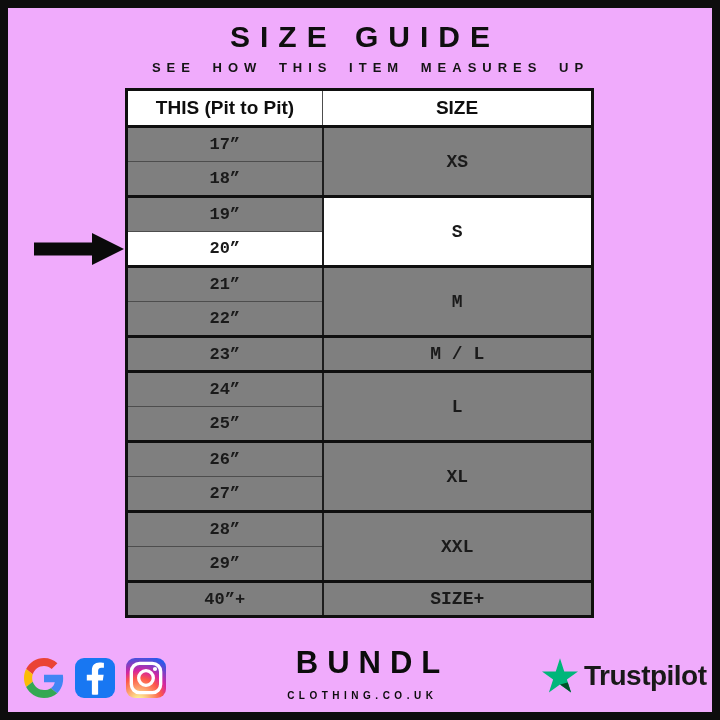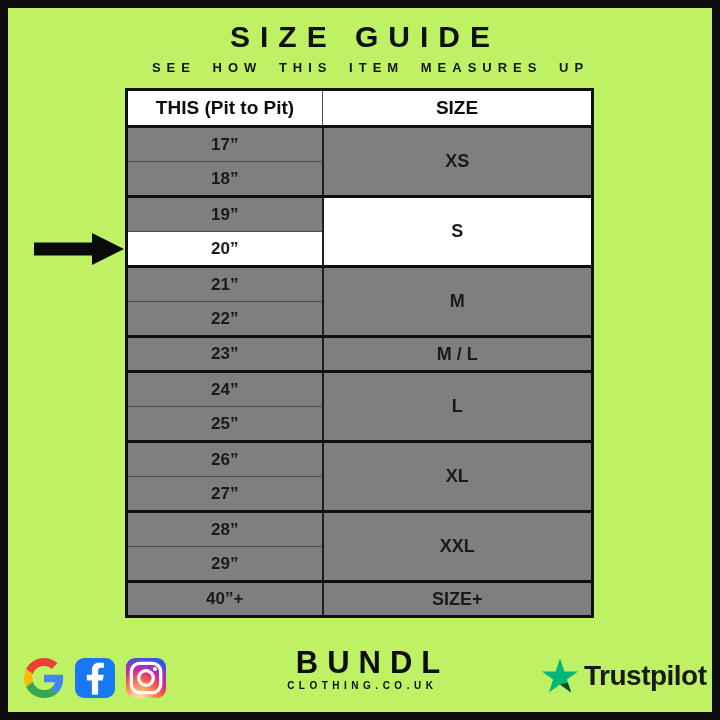--- a/index.html
+++ b/index.html
@@ -1,18 +1,18 @@
 <!DOCTYPE html>
 <html><head>
 <meta charset="utf-8">
 <style>
   html,body{margin:0;padding:0;background:#ffffff;}
   .frame{
     position:relative; width:720px; height:720px; box-sizing:border-box;
-    border:8px solid #0d0d0d; background:#bef264; overflow:hidden;
+    border:8px solid #0d0d0d; background:#f0abfc; overflow:hidden;
     font-family:"Liberation Sans","DejaVu Sans",sans-serif; color:#111;
   }
   .title{
     position:absolute; top:12px; left:0; right:0; text-align:center;
     font-size:30px; font-weight:800; letter-spacing:10px; text-indent:10px; color:#0f0f0f;
   }
   .subtitle{
     position:absolute; top:52px; left:0; right:0; text-align:center;
     font-size:13px; font-weight:700; letter-spacing:6px; text-indent:6px; word-spacing:7px; color:#141414;padding-left:15px;
   }
@@ -22,39 +22,39 @@
     position:absolute; left:117px; top:80px;
     border-collapse:collapse; table-layout:fixed; width:466px;
     border:3px solid #0f0f0f;
   }
   .col-chest{width:196px;} .col-size{width:270px;}
   .size-table th, .size-table td{
     border:1px solid #4d4d4d; text-align:center; vertical-align:middle;
     padding:0; overflow:hidden;
   }
   .size-table thead tr{height:37px;}
-  .size-table tbody tr{height:35px;}
+  .size-table tbody tr{height:35px;font-family:Liberation Mono, monospace;}
   .size-table th{
     background:#ffffff; font-size:19px; font-weight:700; color:#0e0e0e;
     border-bottom:3px solid #0f0f0f;
   }
   .size-table td{ background:#7f7f7f; font-weight:700; color:#1a1a1a; }
   .size-table td.chest-cell{ font-size:17px; border-right:2px solid #1d1d1d; }
   .size-table td.size-cell{ font-size:18px; }
   .size-table td.hl{ background:#ffffff; }
   .size-table tr.group-start td{ border-top:3px solid #0f0f0f; }
 
   .social{ position:absolute; left:16px; top:650px; display:flex; gap:11px; align-items:center; }
   .social .badge{ width:40px; height:40px; border-radius:9px; display:flex; align-items:center; justify-content:center; }
   .fb{ background:#1877f2; }
   .ig{ background:radial-gradient(circle at 32% 108%, #fdf497 0%, #fdf497 5%, #fd5949 45%, #d6249f 60%, #285AEB 90%); border-radius:10px; }
 
   .brand{ position:absolute; left:0; right:0; top:638px; text-align:center; color:#0c0c0c; }
   .brand-name{ font-size:31px; font-weight:800; letter-spacing:9px; text-indent:9px; line-height:1.1;padding-left:16px; }
-  .brand-domain{ font-size:10px; font-weight:700; letter-spacing:4.5px; text-indent:4.5px; margin-top:0; }
+  .brand-domain{ font-size:10px; font-weight:700; letter-spacing:4.5px; text-indent:4.5px; margin-top:10px; }
 
   .trustpilot{ position:absolute; left:534px; top:650px; display:flex; align-items:center; gap:6px; }
   .trustpilot-text{ font-size:28px; font-weight:700; color:#191919; letter-spacing:-0.5px; }
 </style>
 </head>
 <body>
 
 <div class="frame">
 
   <div class="title">SIZE GUIDE</div>

